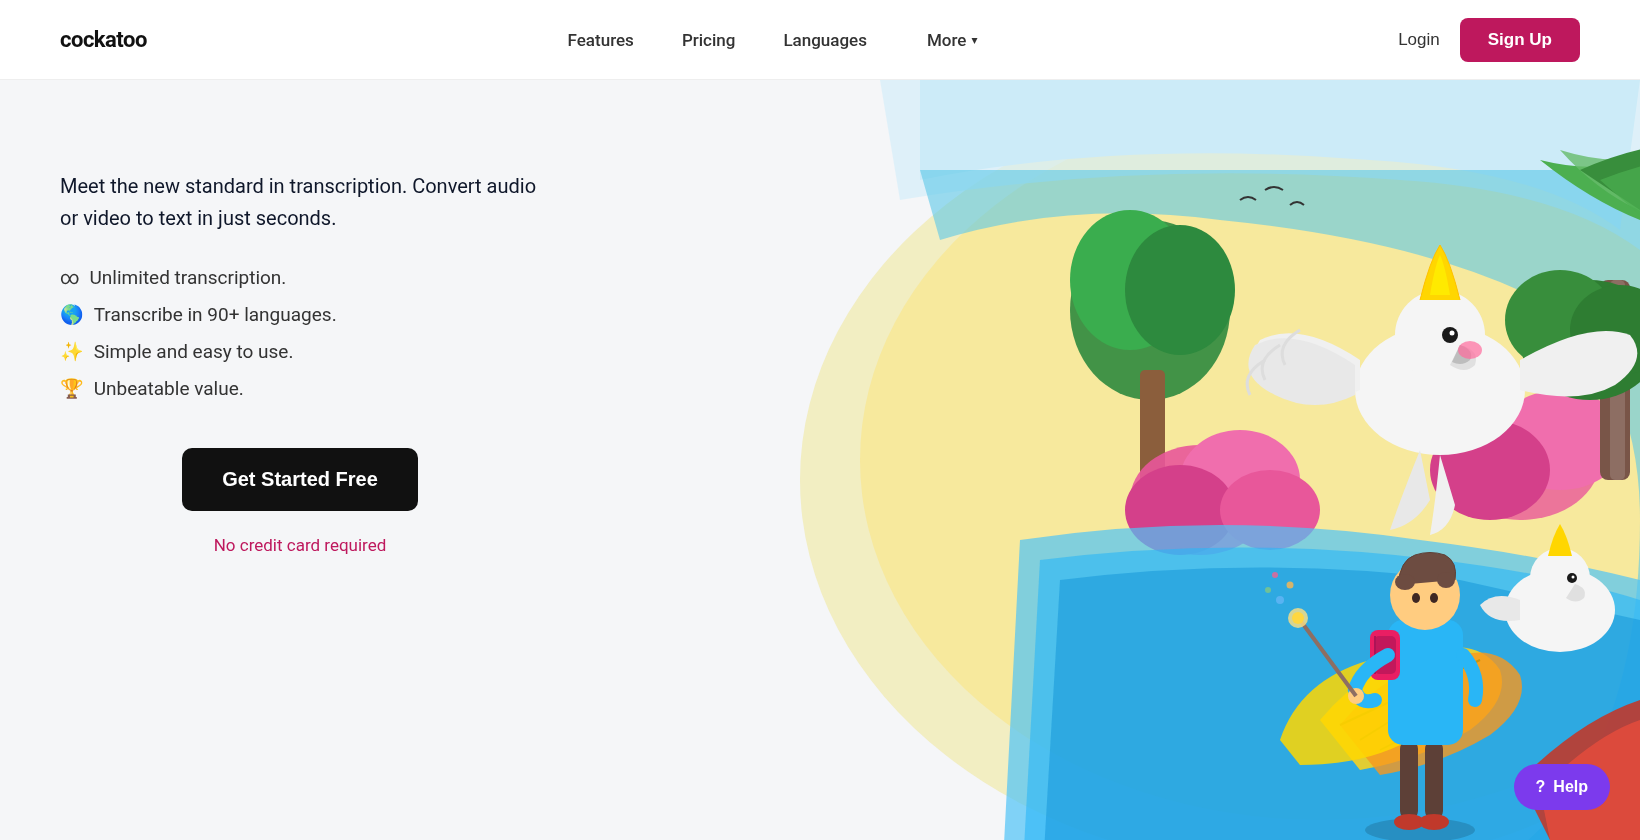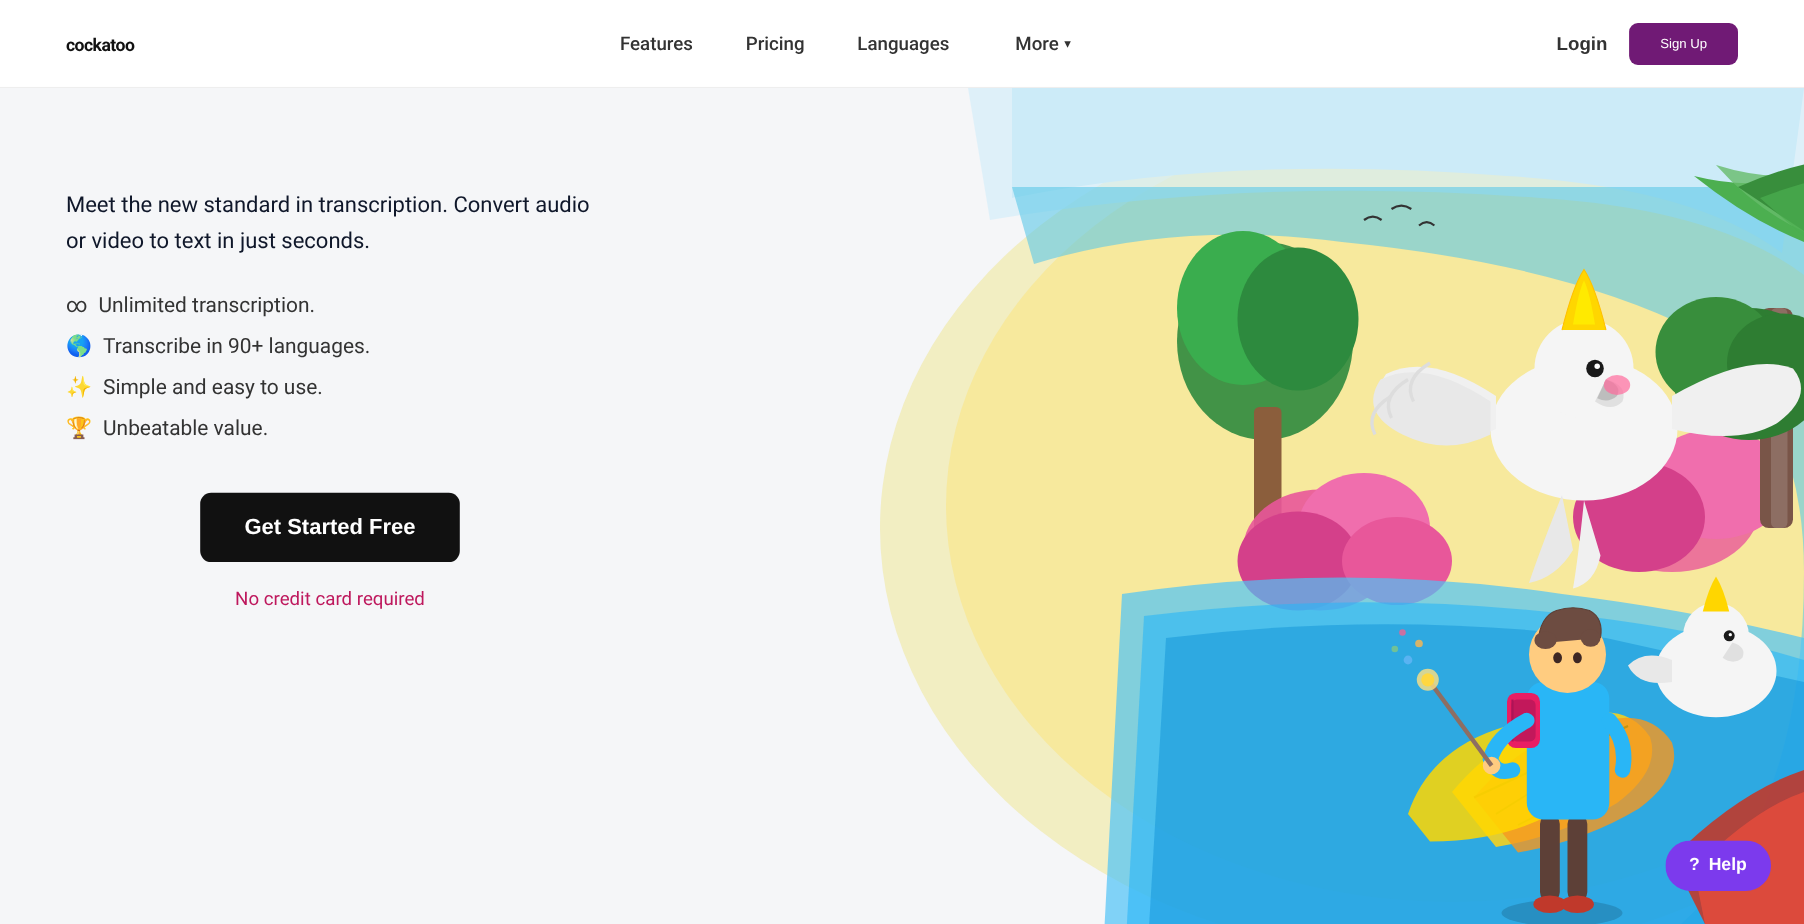--- a/index.html
+++ b/index.html
@@ -4,28 +4,28 @@
   <style>
     * { margin: 0; padding: 0; box-sizing: border-box; }
     body { font-family: -apple-system, BlinkMacSystemFont, 'Segoe UI', Roboto, sans-serif; background: #f5f6f8; width: 1640px; min-height: 840px; overflow: hidden; }
 
     
     nav {
       display: flex; align-items: center; justify-content: space-between;
       padding: 0 60px; height: 80px; background: #fff; border-bottom: 1px solid #eee;
     }
     .nav-logo { font-size: 22px; font-weight: 700; color: #111; letter-spacing: -0.5px; }
-    .nav-logo span { font-size: 16px; }
+    .nav-logo span { font-size: 22px; }
     .nav-links { display: flex; align-items: center; gap: 48px; }
     .nav-links a { text-decoration: none; color: #333; font-size: 17px; font-weight: 500; }
     .nav-more { display: flex; align-items: center; gap: 5px; cursor: pointer; color: #333; font-size: 17px; font-weight: 500; margin-left: 12px; }
     .chevron { font-size: 12px; }
     .nav-actions { display: flex; align-items: center; gap: 20px; }
-    .btn-login { background: none; border: none; font-size: 17px; color: #333; cursor: pointer; font-weight: 700; }
-    .btn-signup { background: #701a75; color: #fff; border: none; padding: 12px 28px; border-radius: 8px; font-size: 12px; font-weight: 400; cursor: pointer; }
+    .btn-login { background: none; border: none; font-size: 17px; color: #333; cursor: pointer; font-weight: 400; }
+    .btn-signup { background: #be185d; color: #fff; border: none; padding: 12px 28px; border-radius: 8px; font-size: 17px; font-weight: 700; cursor: pointer; }
 
     
     .hero {
       display: flex; align-items: flex-start; padding: 70px 60px 0 60px;
       min-height: 760px; position: relative; overflow: hidden;
     }
     .hero-left { max-width: 600px; padding-top: 20px; z-index: 2; }
     .hero-title { font-size: 62px; font-weight: 800; line-height: 1.12; color: #111; margin-bottom: 30px; }
     .hero-subtitle { font-size: 20px; color: #0f172a; line-height: 1.6; margin-bottom: 32px; max-width: 480px; }
     .hero-features { display: flex; flex-direction: column; gap: 14px; margin-bottom: 48px; }

